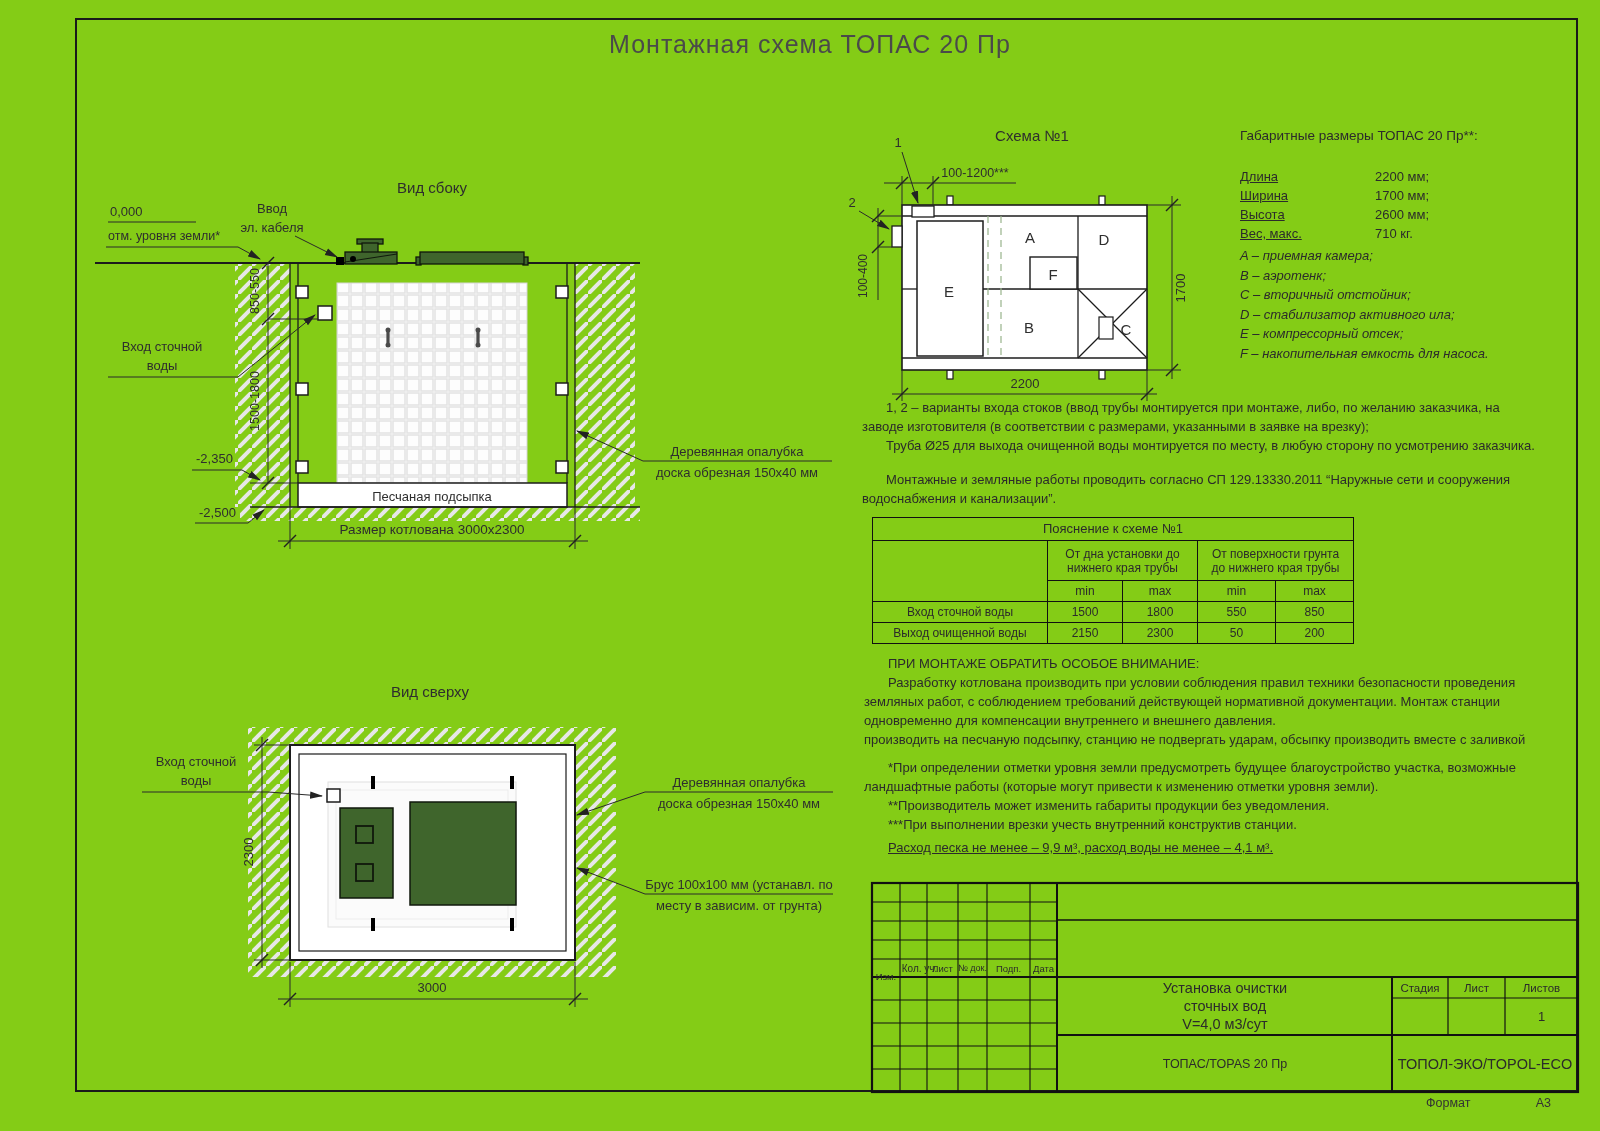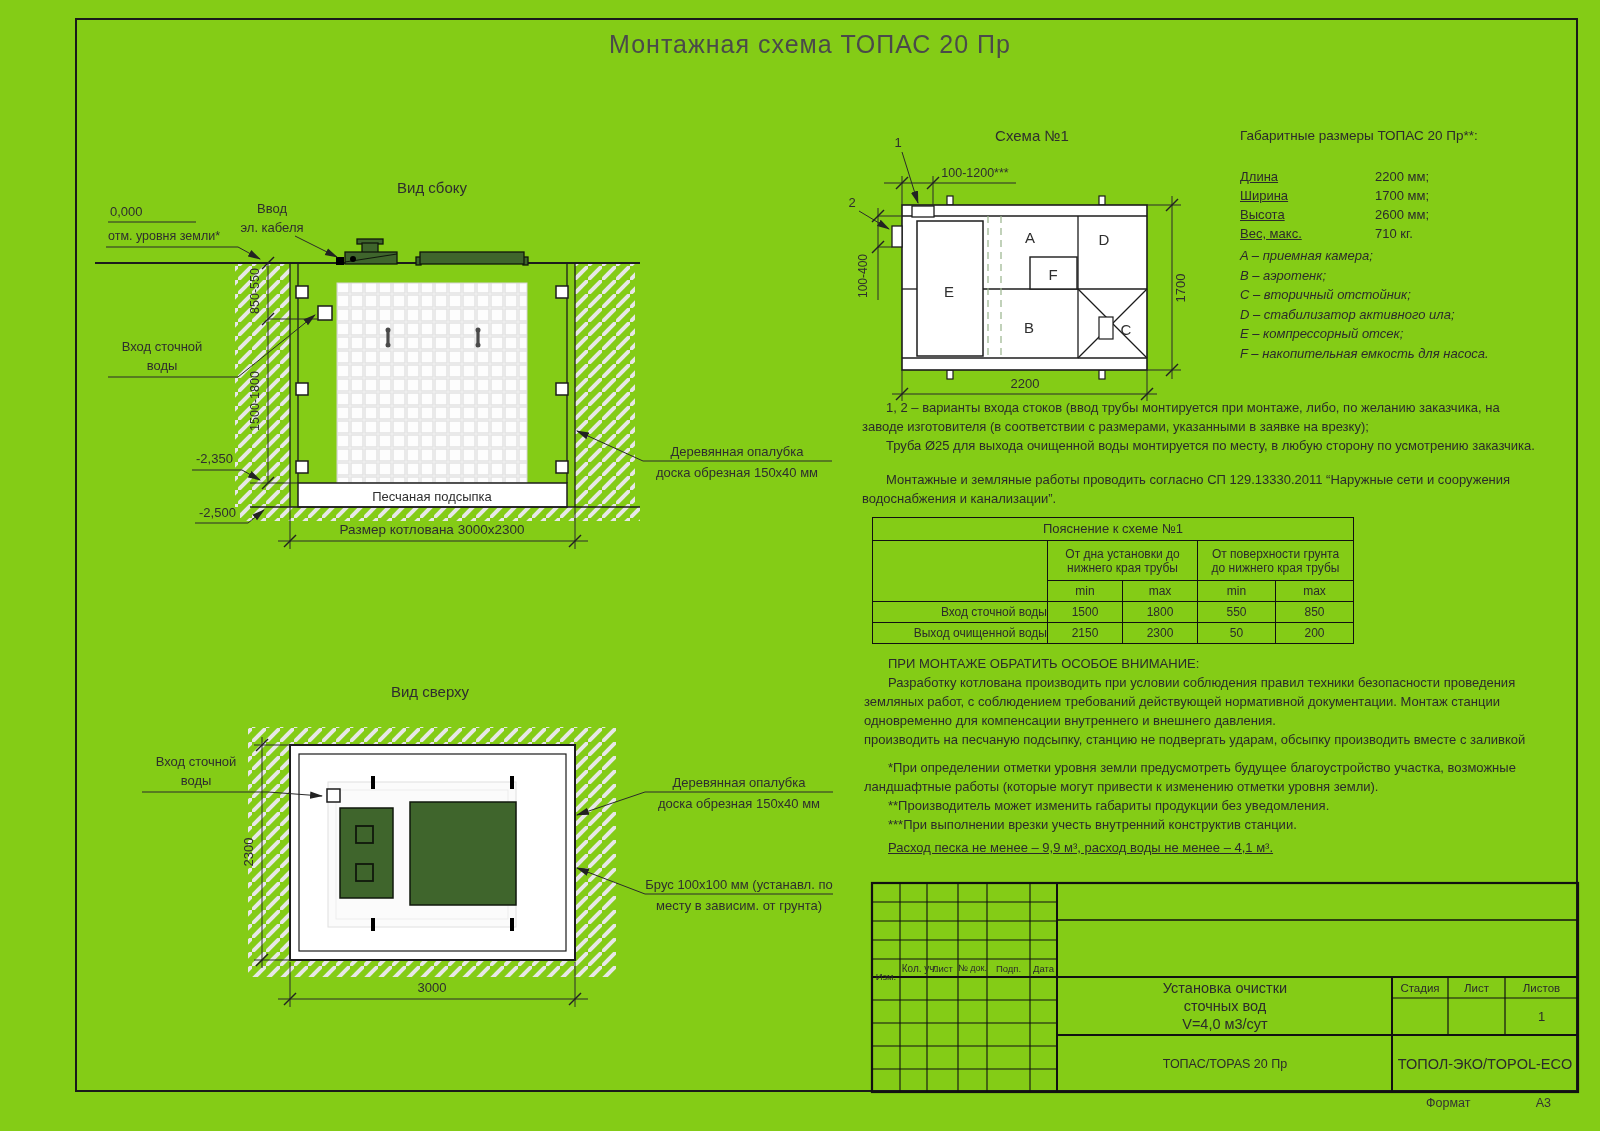--- a/index.html
+++ b/index.html
@@ -26,21 +26,21 @@
   .dim-row span.dl{display:inline-block;width:135px;text-decoration:underline;}
   .legend-line{line-height:19.5px;}
   .sand-note{text-decoration:underline;}
   
   .exp-table{position:absolute;left:872px;top:517px;border-collapse:collapse;table-layout:fixed;}
   .exp-table td{border:1.4px solid #111;text-align:center;font-size:12px;padding:0;line-height:14px;}
   .exp-table .t-title{height:22px;font-size:13px;}
   .exp-table .t-group{height:39px;font-size:12px;}
   .exp-table .t-mm{height:20px;}
   .exp-table .t-data{height:20px;}
-  .exp-table .t-name{text-align:right;}
+  .exp-table .t-name{text-align:center;}
   
   .st{position:absolute;display:flex;align-items:center;justify-content:center;text-align:center;}
   .fmt{position:absolute;left:1426px;top:1096px;width:125px;display:flex;justify-content:space-between;font-size:12.5px;color:#333;}
 </style>
 </head>
 <body>
 
 <div class="page">
   <div class="frame"></div>
   <div class="abs sheet-title">Монтажная схема ТОПАС 20 Пр</div>

